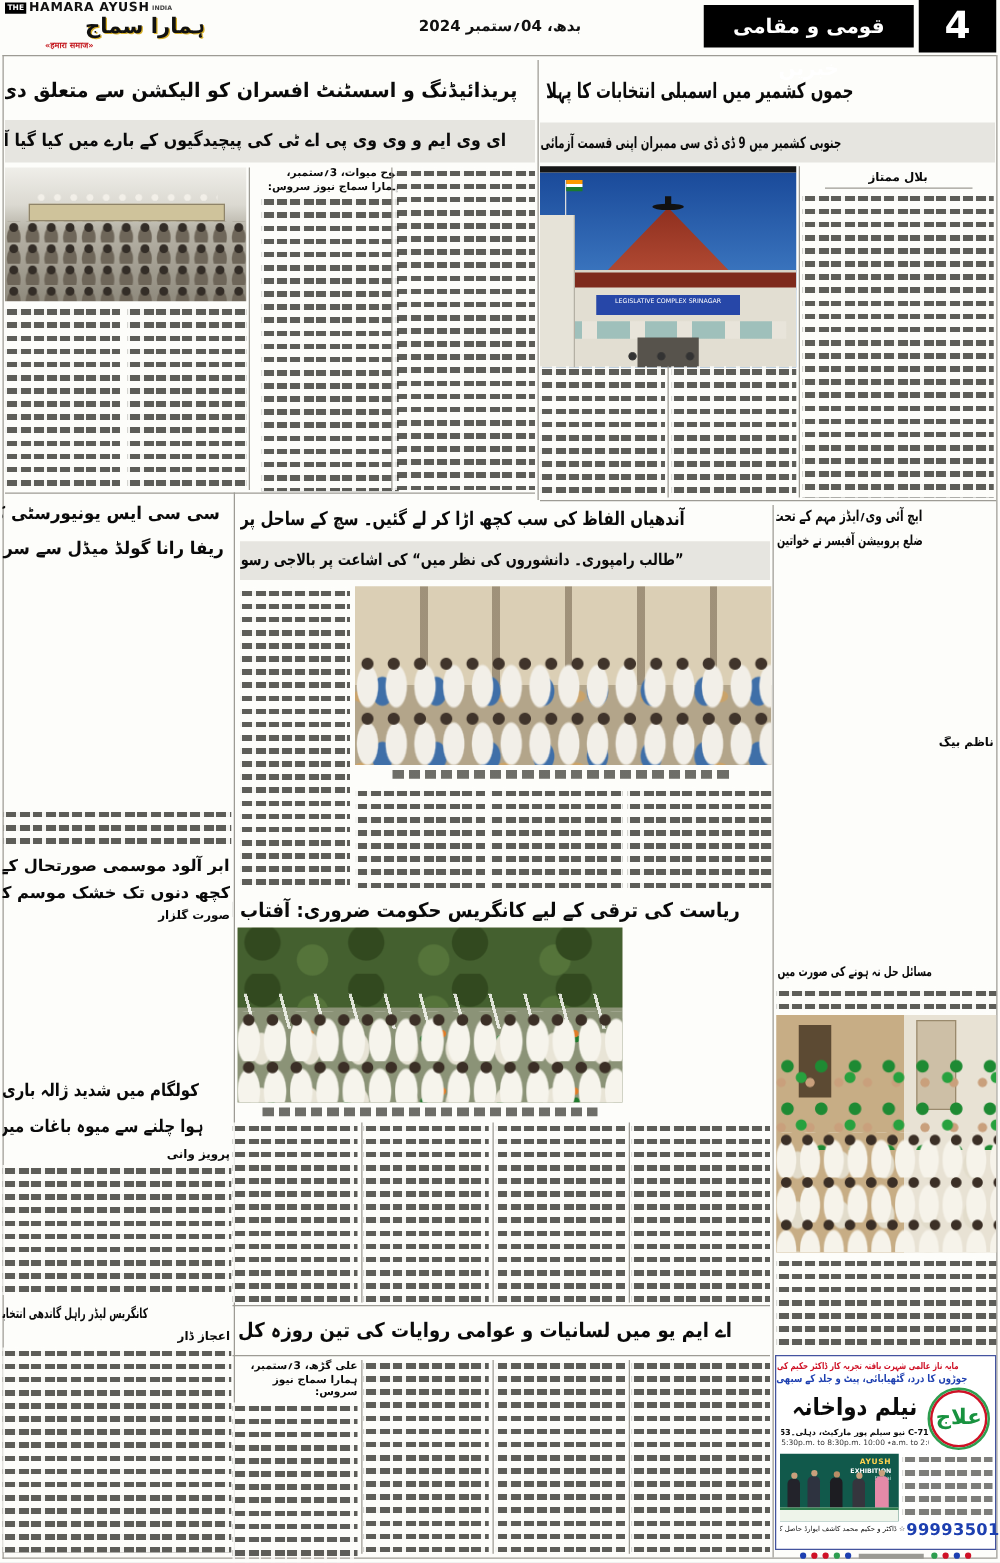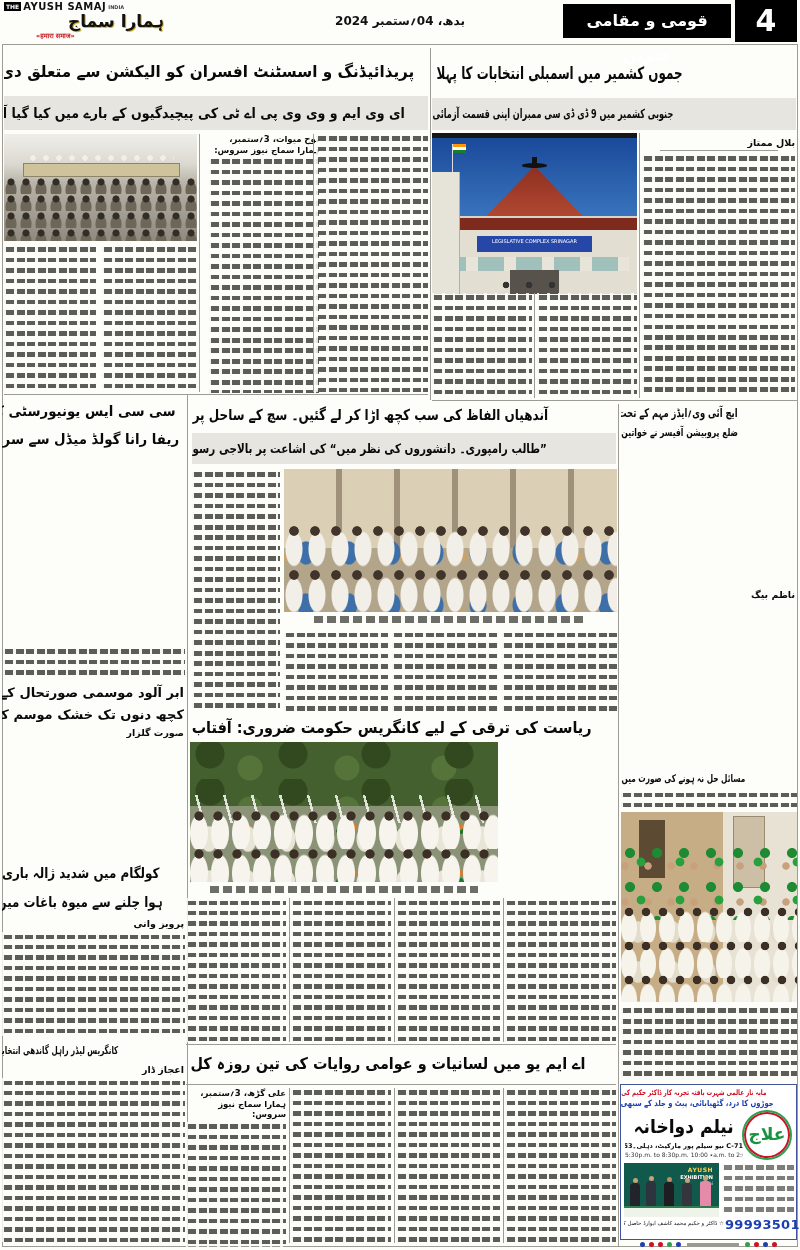--- a/index.html
+++ b/index.html
@@ -11,34 +11,34 @@
   .s95>span{transform:scaleX(.95)} .s9>span{transform:scaleX(.9)} .s85>span{transform:scaleX(.85)}
   .s8>span{transform:scaleX(.8)} .s75>span{transform:scaleX(.75)} .s7>span{transform:scaleX(.7)}
   .s65>span{transform:scaleX(.65)}
   .graybar{background:#e6e5e0;}
   .rule{background:#9d9b94;}
   .ft{opacity:.88;background-image:
       repeating-linear-gradient(90deg, rgba(253,253,250,.95) 0 2px, transparent 2px 10px, rgba(253,253,250,.95) 10px 13px, transparent 13px 21px),
       repeating-linear-gradient(180deg, transparent 0 2.5px, #474742 2.5px 7px, transparent 7px 10.5px);}
   .ftlight{opacity:.7;}
   .dl{font-size:8.5px;font-weight:bold;line-height:10.5px;direction:rtl;text-align:right;color:#0a0a0a;}
-  .by{font-weight:bold;font-size:9.5px;direction:rtl;text-align:right;color:#0a0a0a;white-space:nowrap;overflow:hidden;}
+  .by{font-weight:bold;font-size:9.5px;direction:rtl;text-align:center;color:#0a0a0a;white-space:nowrap;overflow:hidden;}
   .photo{overflow:hidden;}
   .capline{background:repeating-linear-gradient(90deg,#4a4a44 0 9px, transparent 9px 13px);height:7px;opacity:.8;}
   .dot{width:5px;height:5px;border-radius:50%;display:inline-block;margin:0 2px;}
 </style>
 </head>
 <body>
 
 <div class="page">
 
   <div class="abs" style="left:4px;top:1px;width:160px;height:41px;">
     <div style="display:flex;align-items:center;gap:2px;">
       <span style="background:#000;color:#fff;font-size:6px;font-weight:bold;padding:1px 2px;">THE</span>
-      <span style="font-size:10px;font-weight:900;letter-spacing:.5px;">AYUSH SAMAJ</span>
+      <span style="font-size:10px;font-weight:900;letter-spacing:.5px;">HAMARA AYUSH</span>
       <span style="font-size:5px;font-weight:bold;color:#444;">INDIA</span>
     </div>
     <div class="rtl" style="font-size:17px;font-weight:900;line-height:19px;text-shadow:1px 1px 0 #d8b12a;">ہمارا سماج</div>
     <div style="font-size:6.5px;color:#c3161c;font-weight:bold;margin-left:32px;">«हमारा समाज»</div>
   </div>
   <div class="abs rtl" style="left:290px;top:14px;width:220px;text-align:center;font-size:12px;font-weight:bold;">بدھ، 04؍ستمبر 2024</div>
   <div class="abs rtl" style="left:563px;top:4px;width:168px;height:34px;background:#000;color:#fff;font-size:16px;font-weight:bold;line-height:34px;text-align:center;">قومی و مقامی خبریں</div>
   <div class="abs" style="left:735px;top:0;width:62px;height:42px;background:#000;color:#fff;font-size:30px;font-weight:900;text-align:center;line-height:42px;">4</div>
 
   <div class="abs rule" style="left:2px;top:44px;width:795px;height:1px;"></div>

